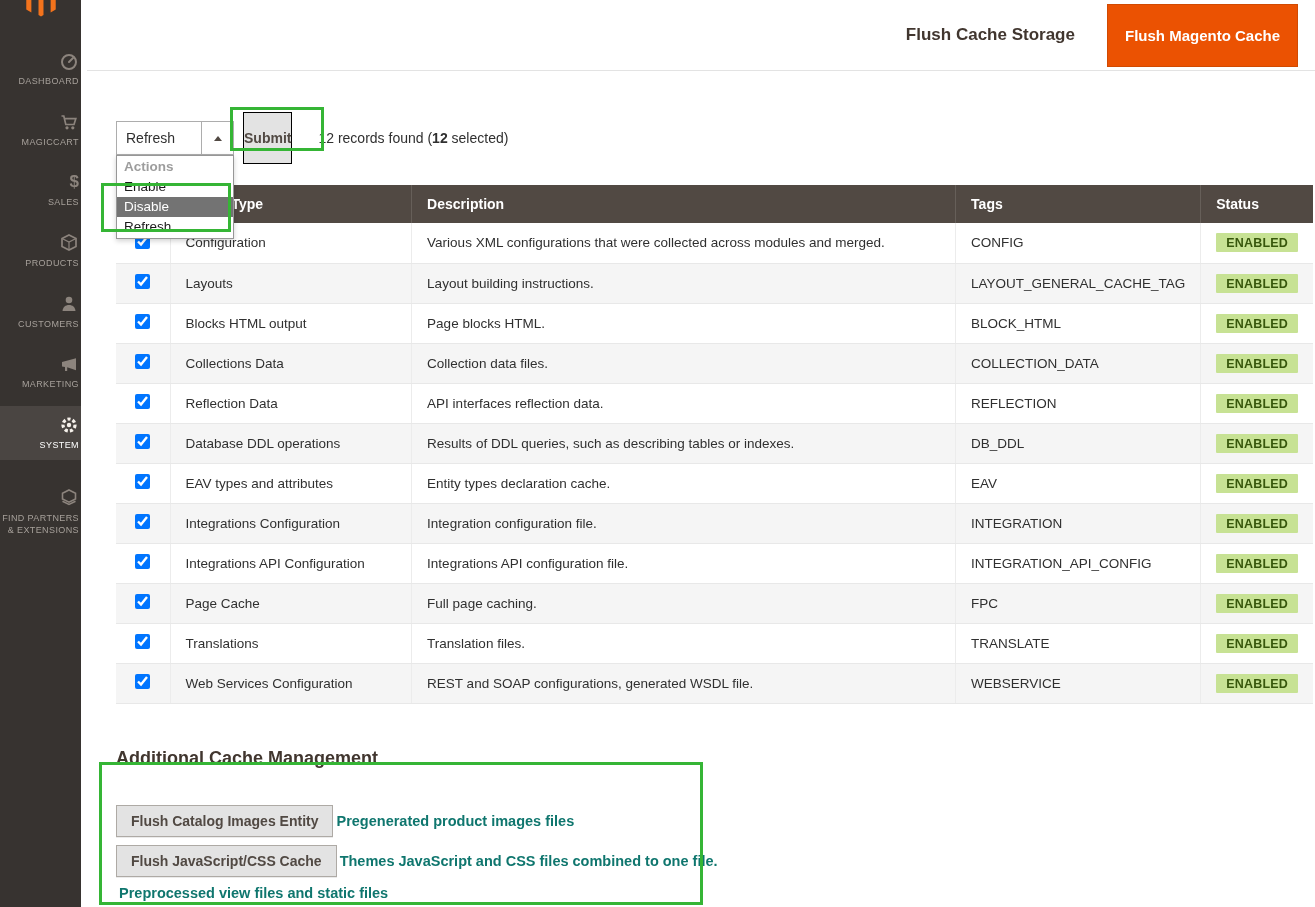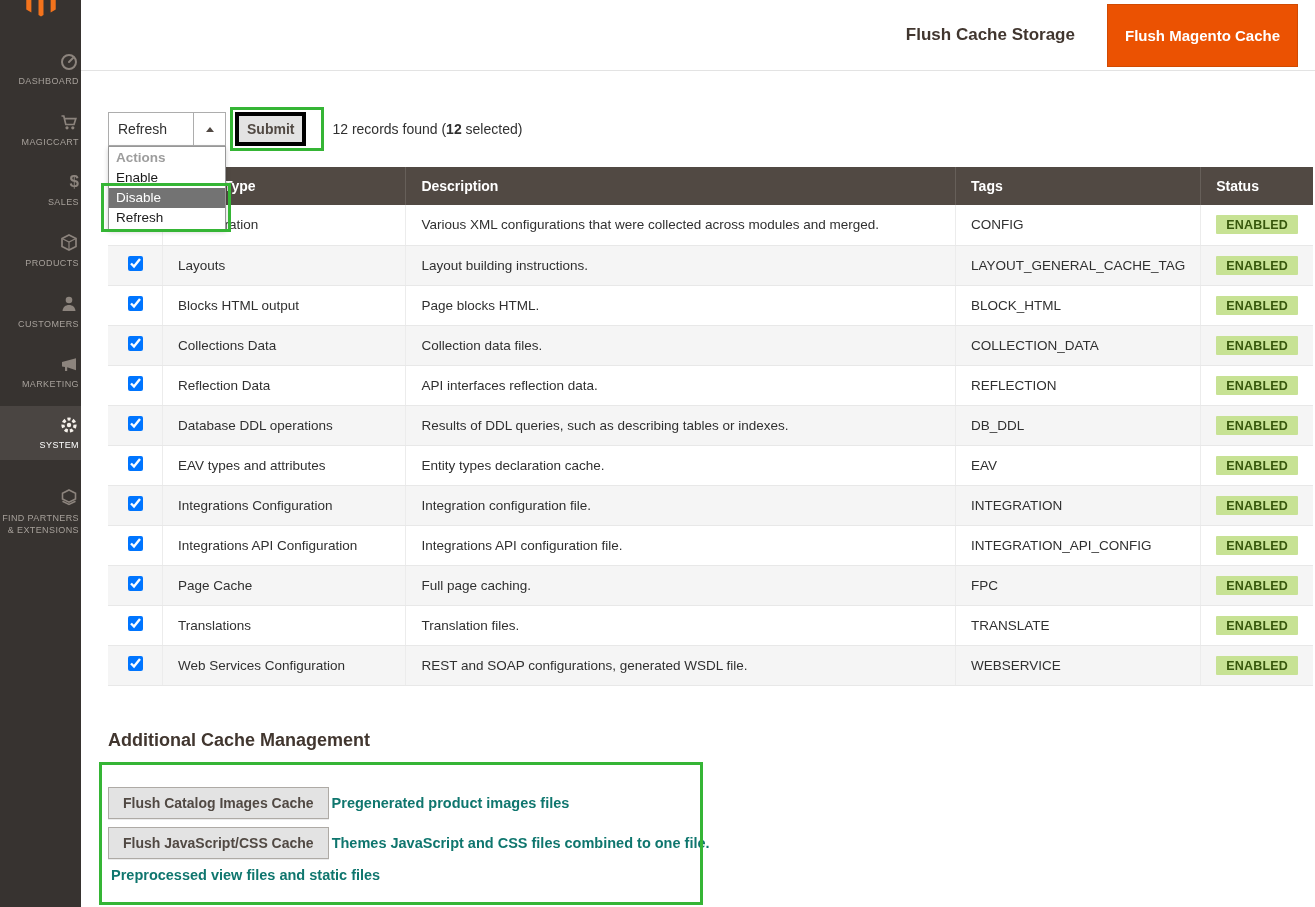--- a/index.html
+++ b/index.html
@@ -14,36 +14,36 @@
   .side-item { padding:9px 2px 8px; text-align:right; color:#a6a09a; cursor:pointer; margin-bottom:7px; }
   .side-icon { display:block; height:22px; color:#8c847d; }
   .side-icon svg { vertical-align:top; }
   .side-icon .dollar { font-size:17px; font-weight:bold; line-height:20px; }
   .side-label { font-size:9px; letter-spacing:.4px; display:block; line-height:1.3; margin-top:3px; }
   .side-item.active { background:#4a4542; color:#fff; }
   .side-item.active .side-icon { color:#f5f0ea; }
   .side-item.partners { margin-top:12px; }
 
   
-  .main { position:absolute; left:79px; top:0; right:0; }
+  .main { position:absolute; left:87px; top:0; right:0; }
   .page-header { height:71px; display:flex; align-items:center; justify-content:flex-end; gap:32px; padding-right:17px; border-bottom:1px solid #e3e3e3; }
   .flush-storage-btn { font-size:17px; font-weight:bold; color:#41362f; background:none; border:none; cursor:pointer; font-family:inherit; }
   .flush-magento-btn { background:#eb5202; color:#fff; font-size:15px; font-weight:600; padding:22px 17px; border:1px solid #d14a02; cursor:pointer; font-family:inherit; }
 
   
   .toolbar { margin:41px 0 0 29px; display:flex; align-items:center; position:relative; z-index:20; }
   .action-select { width:118px; height:34px; border:1px solid #adadad; background:#fff; display:flex; position:relative; cursor:pointer; }
   .action-value { flex:1; font-size:14px; color:#303030; display:flex; align-items:center; padding-left:9px; }
   .action-arrow { width:32px; border-left:1px solid #adadad; display:flex; align-items:center; justify-content:center; }
   .arrow-up { width:0; height:0; border-left:4px solid transparent; border-right:4px solid transparent; border-bottom:5px solid #514943; }
   .dd-list { position:absolute; top:33px; left:-1px; width:118px; background:#fff; border:1px solid #979797; z-index:25; padding:1px 0; box-shadow:0 2px 5px rgba(0,0,0,.18); }
   .dd-option { font-size:13.5px; color:#1a1a1a; padding:1px 7px; height:20px; line-height:18px; cursor:pointer; white-space:nowrap; overflow:hidden; }
   .dd-group { color:#9d9d9d; font-weight:bold; }
   .dd-selected { background:#737373; color:#fff; }
-  .submit-btn { margin-left:9px; background:#e3e3e3; border:4px solid #000000; color:#514943; font-weight:700; font-size:14px; padding:0 8px; height:34px; cursor:pointer; font-family:inherit; }
+  .submit-btn { margin-left:9px; background:#e3e3e3; border:1px solid #000000; color:#514943; font-weight:700; font-size:14px; padding:0 0; height:52px; cursor:pointer; font-family:inherit; }
   .records { margin-left:26px; font-size:14px; color:#303030; }
 
   
   .cache-table { border-collapse:collapse; width:calc(100% - 31px); margin:21px 2px 0 29px; }
   .cache-table thead th { background:#514943; color:#fff; font-size:14px; font-weight:600; text-align:left; padding:10px 15px; height:38px; }
   .cache-table thead th + th { border-left:1px solid rgba(255,255,255,.12); }
   .cache-table thead th.col-check { text-align:center; padding:10px 0; }
   .cache-table tbody td { font-size:13.5px; color:#303030; padding:10px 15px; height:40px; border-bottom:1px solid #e8e8e8; }
   .cache-table tbody td + td { border-left:1px solid #ececec; }
   .cache-table tbody tr:nth-child(even) { background:#f5f5f5; }
@@ -258,21 +258,21 @@
           <td>WEBSERVICE</td>
           <td><span class="status-badge">ENABLED</span></td>
         </tr>
       </tbody>
   </table>
 
   <div class="additional">
     <h2>Additional Cache Management</h2>
     <div class="flush-rows">
         <div class="flush-row">
-          <button class="flush-btn">Flush Catalog Images Cache</button>
+          <button class="flush-btn">Flush Catalog Images Entity</button>
           <span class="flush-desc">Pregenerated product images files</span>
         </div>
         <div class="flush-row">
           <button class="flush-btn">Flush JavaScript/CSS Cache</button>
           <span class="flush-desc">Themes JavaScript and CSS files combined to one file.</span>
         </div>
         <div class="flush-row">
           <span class="flush-desc">Preprocessed view files and static files</span>
         </div>
       </div>

